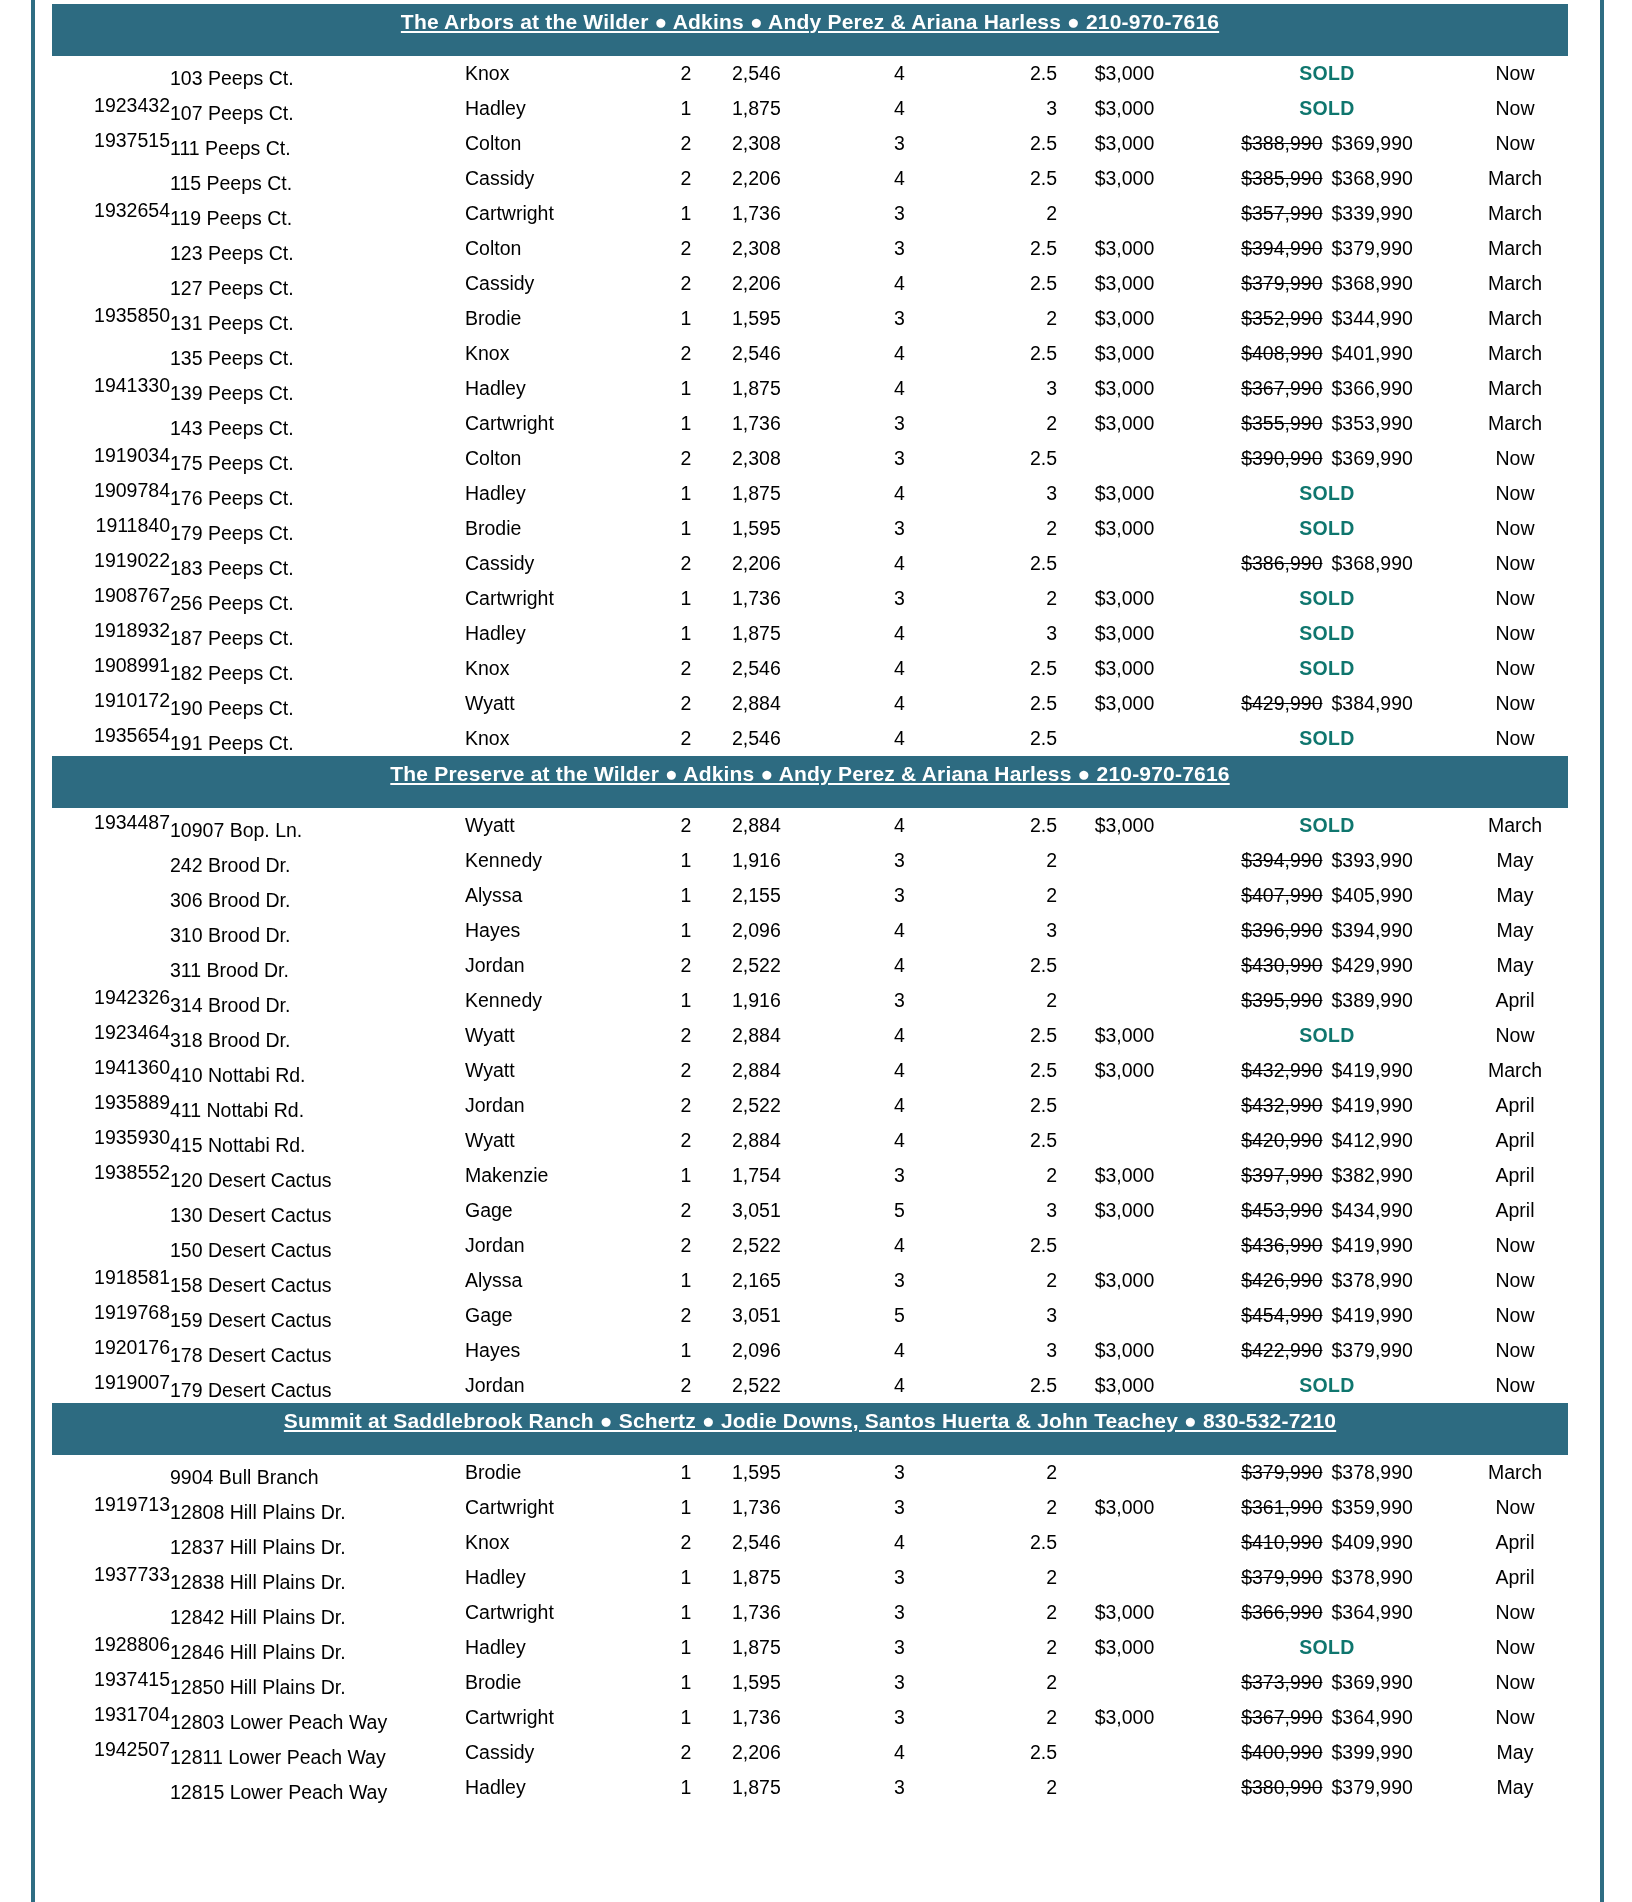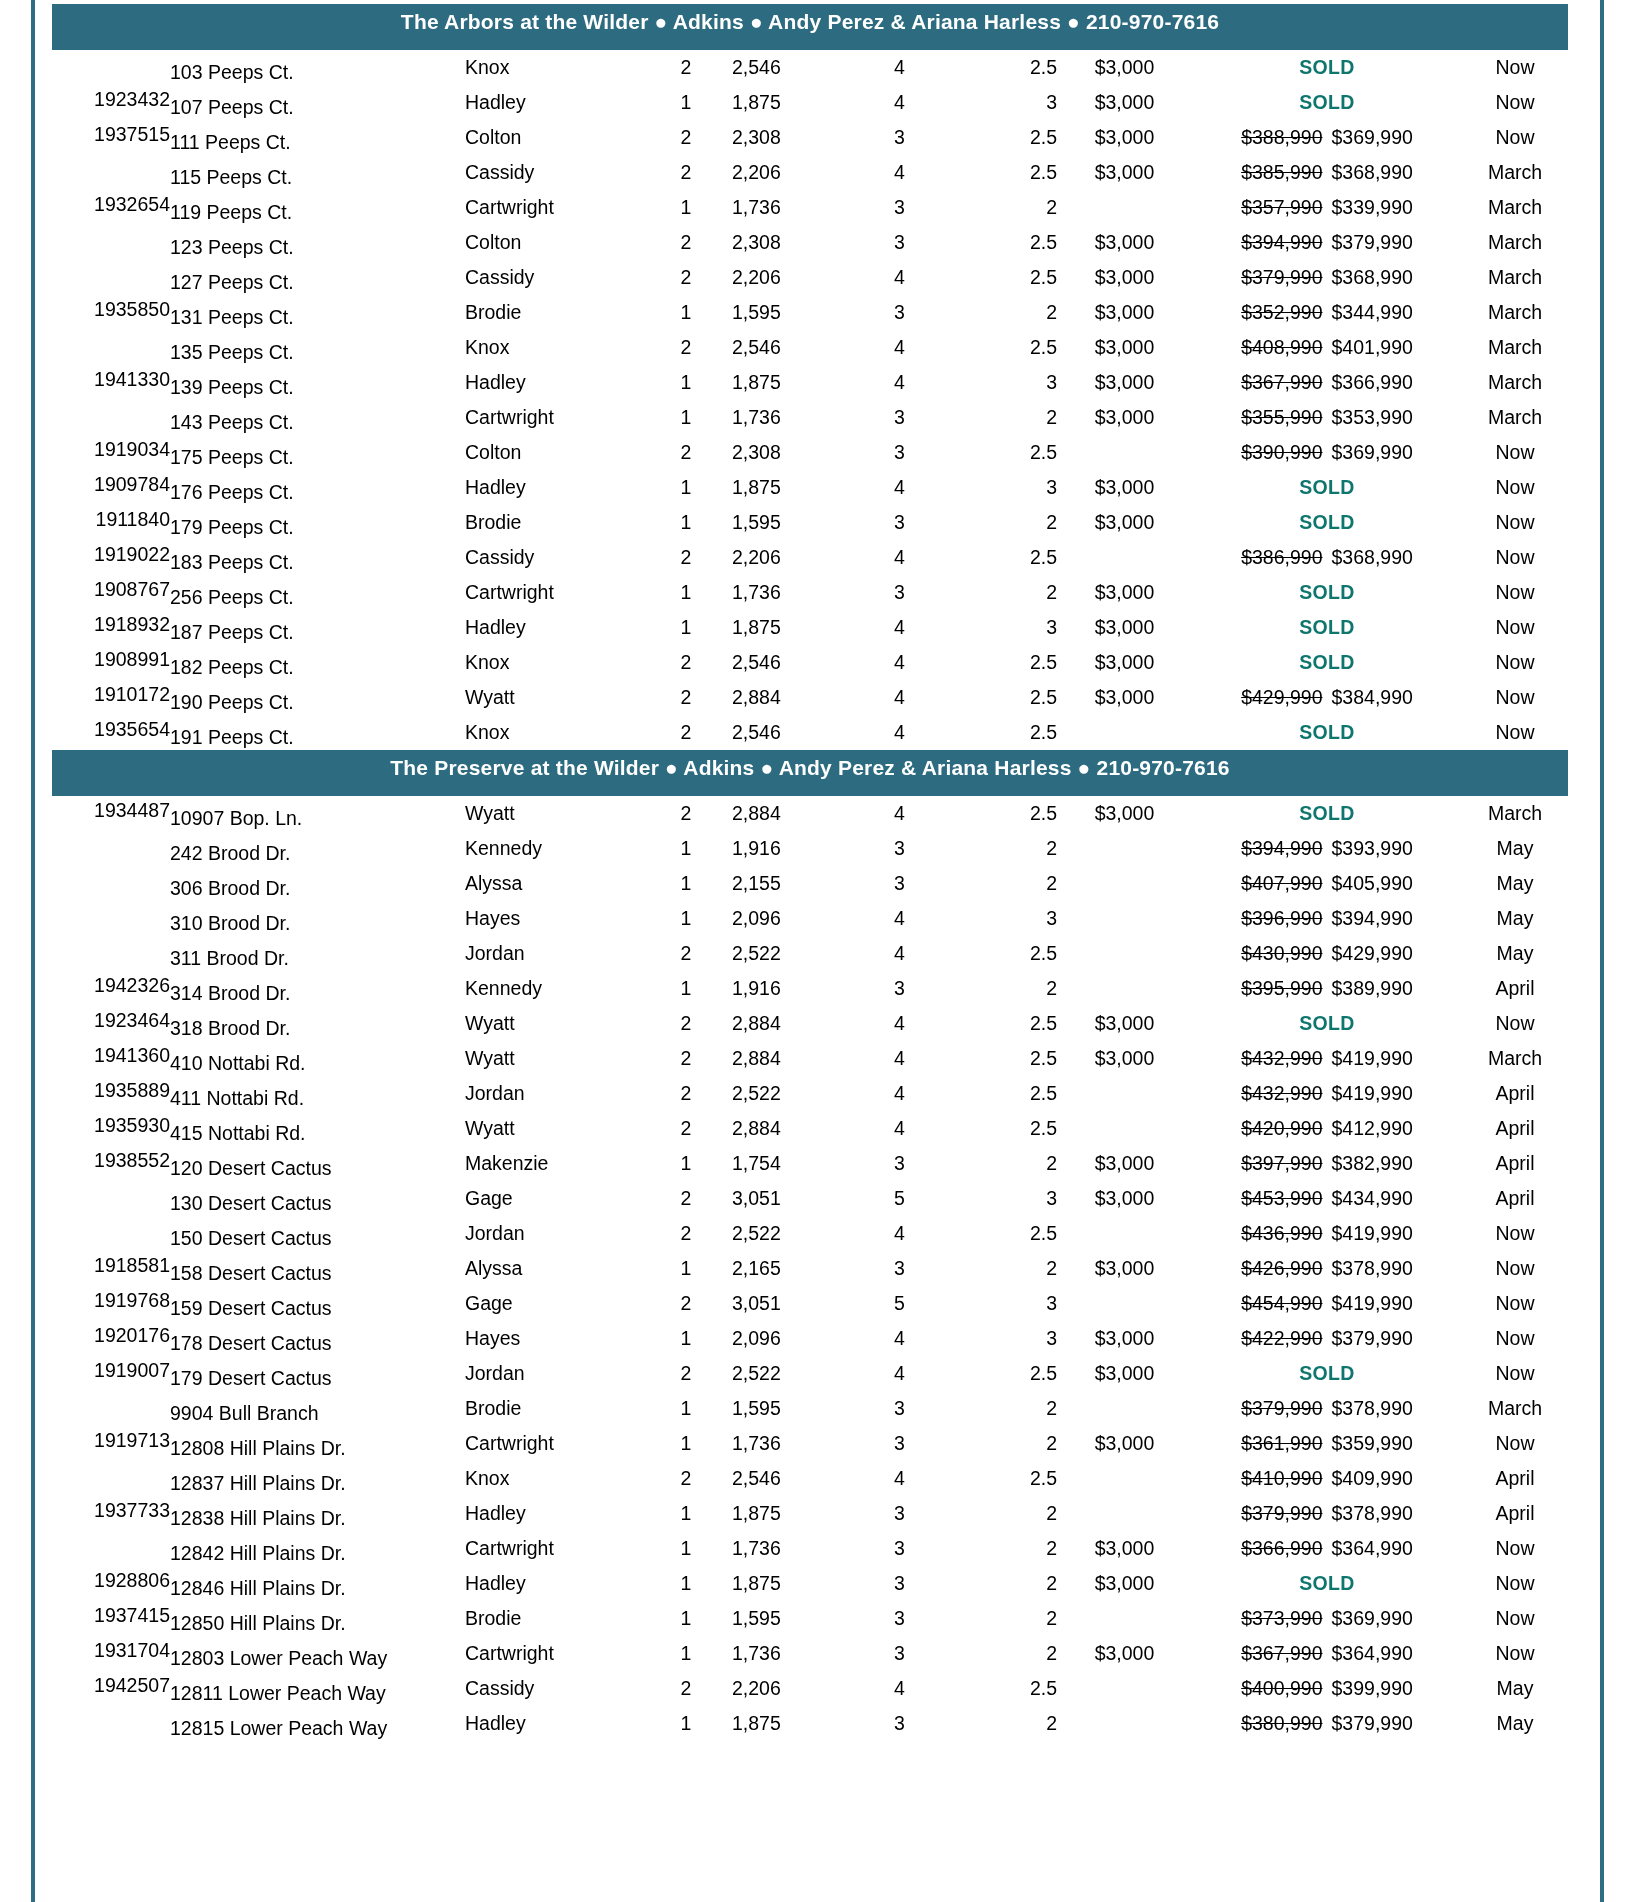--- a/index.html
+++ b/index.html
@@ -46,22 +46,23 @@
     border-collapse: collapse;
     width: 1516px;
     table-layout: fixed;
   }
   .section-bar td {
     background: #2d6b81;
     color: #ffffff;
     font-size: 21px;
     font-weight: bold;
     text-align: center;
-    padding: 6px 0 16px 0;
+    padding: 6px 0 22px 0;
     letter-spacing: 0.2px;
+    text-decoration: underline;
   }
   tr.row td {
     font-size: 19.5px;
     padding: 6px 0 6px 0;
     vertical-align: middle;
     white-space: nowrap;
   }
   col.c-mls    { width: 118px; }
   col.c-addr   { width: 295px; }
   col.c-plan   { width: 175px; }
@@ -569,20 +570,23 @@
             <td class="addr"><span>179 Desert Cactus</span></td>
             <td class="plan"><span>Jordan</span></td>
             <td class="story"><span>2</span></td>
             <td class="sqft"><span>2,522</span></td>
             <td class="bed"><span>4</span></td>
             <td class="bath"><span>2.5</span></td>
             <td class="incent"><span>$3,000</span></td>
             <td class="price"><span class="sold">SOLD</span></td>
             <td class="avail"><span>Now</span></td>
           </tr>
+          <tr class="section-bar">
+            <td colspan="10">Summit at Saddlebrook Ranch ● Schertz  ●  Jodie Downs, Santos Huerta &amp; John Teachey  ●  830-532-7210</td>
+          </tr>
           <tr class="row">
             <td class="mls"><span></span></td>
             <td class="addr"><span>9904 Bull Branch</span></td>
             <td class="plan"><span>Brodie</span></td>
             <td class="story"><span>1</span></td>
             <td class="sqft"><span>1,595</span></td>
             <td class="bed"><span>3</span></td>
             <td class="bath"><span>2</span></td>
             <td class="incent"><span></span></td>
             <td class="price"><span class="price-pair"><span class="old-price">$379,990</span><span class="new-price">$378,990</span></span></td>

